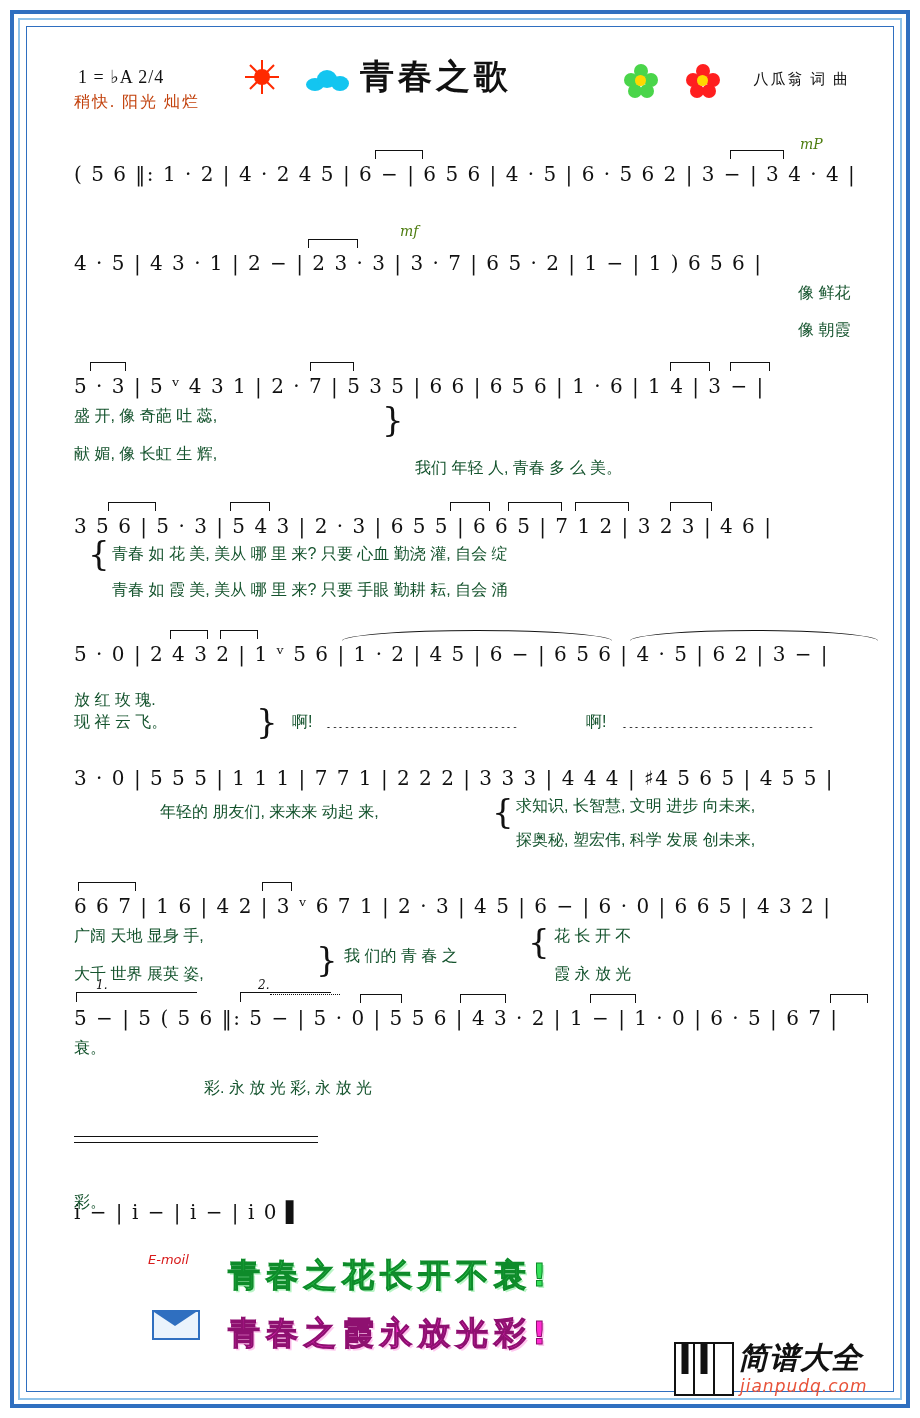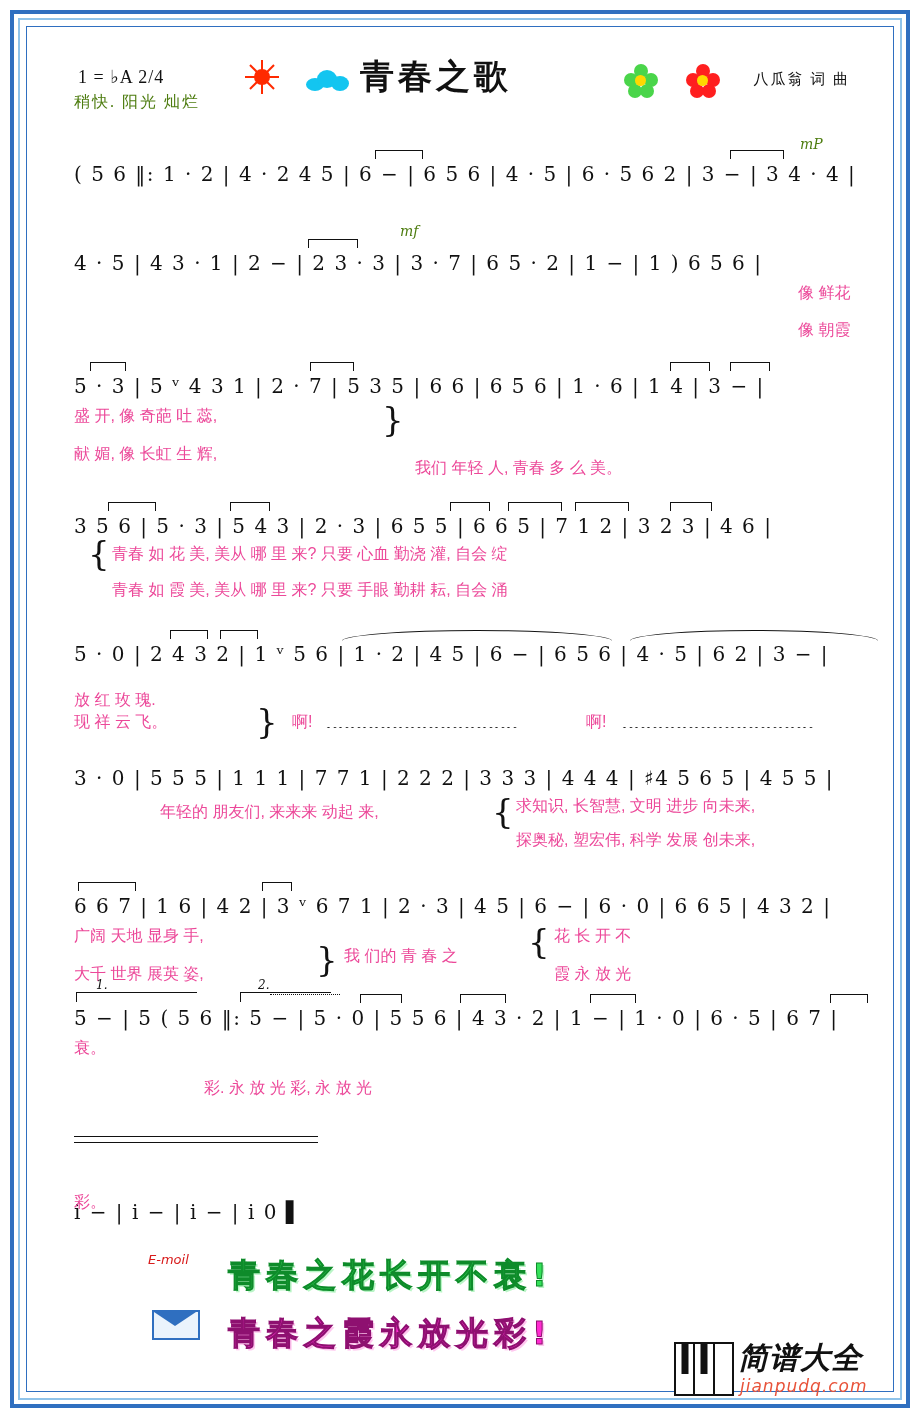--- a/index.html
+++ b/index.html
@@ -78,21 +78,21 @@
     right: 40px; top: 22px;
     font-size: 15px;
     color: #111;
     letter-spacing: 2px;
     white-space: nowrap;
   }
   .tempo {
     position: absolute;
     left: 44px; top: 62px;
     font-size: 16px;
-    color: #4d7c0f;
+    color: #c2410c;
     letter-spacing: 2px;
   }
 
   
   .icon-sun {
     position: absolute;
     left: 215px; top: 12px;
     width: 34px; height: 34px;
   }
   .icon-sun .core {
@@ -158,21 +158,21 @@
     font-family: "DejaVu Serif", serif;
     font-size: 20px;
     color: #111;
     letter-spacing: 1.5px;
     white-space: nowrap;
     position: relative;
   }
   .lyr {
     font-family: "Liberation Sans", sans-serif;
     font-size: 16px;
-    color: #ec4899;
+    color: #14532d;
     white-space: nowrap;
     position: relative;
   }
   .dyn {
     font-family: "DejaVu Serif", serif;
     font-style: italic;
     font-size: 14px;
     color: #4d7c0f;
     position: absolute;
   }

